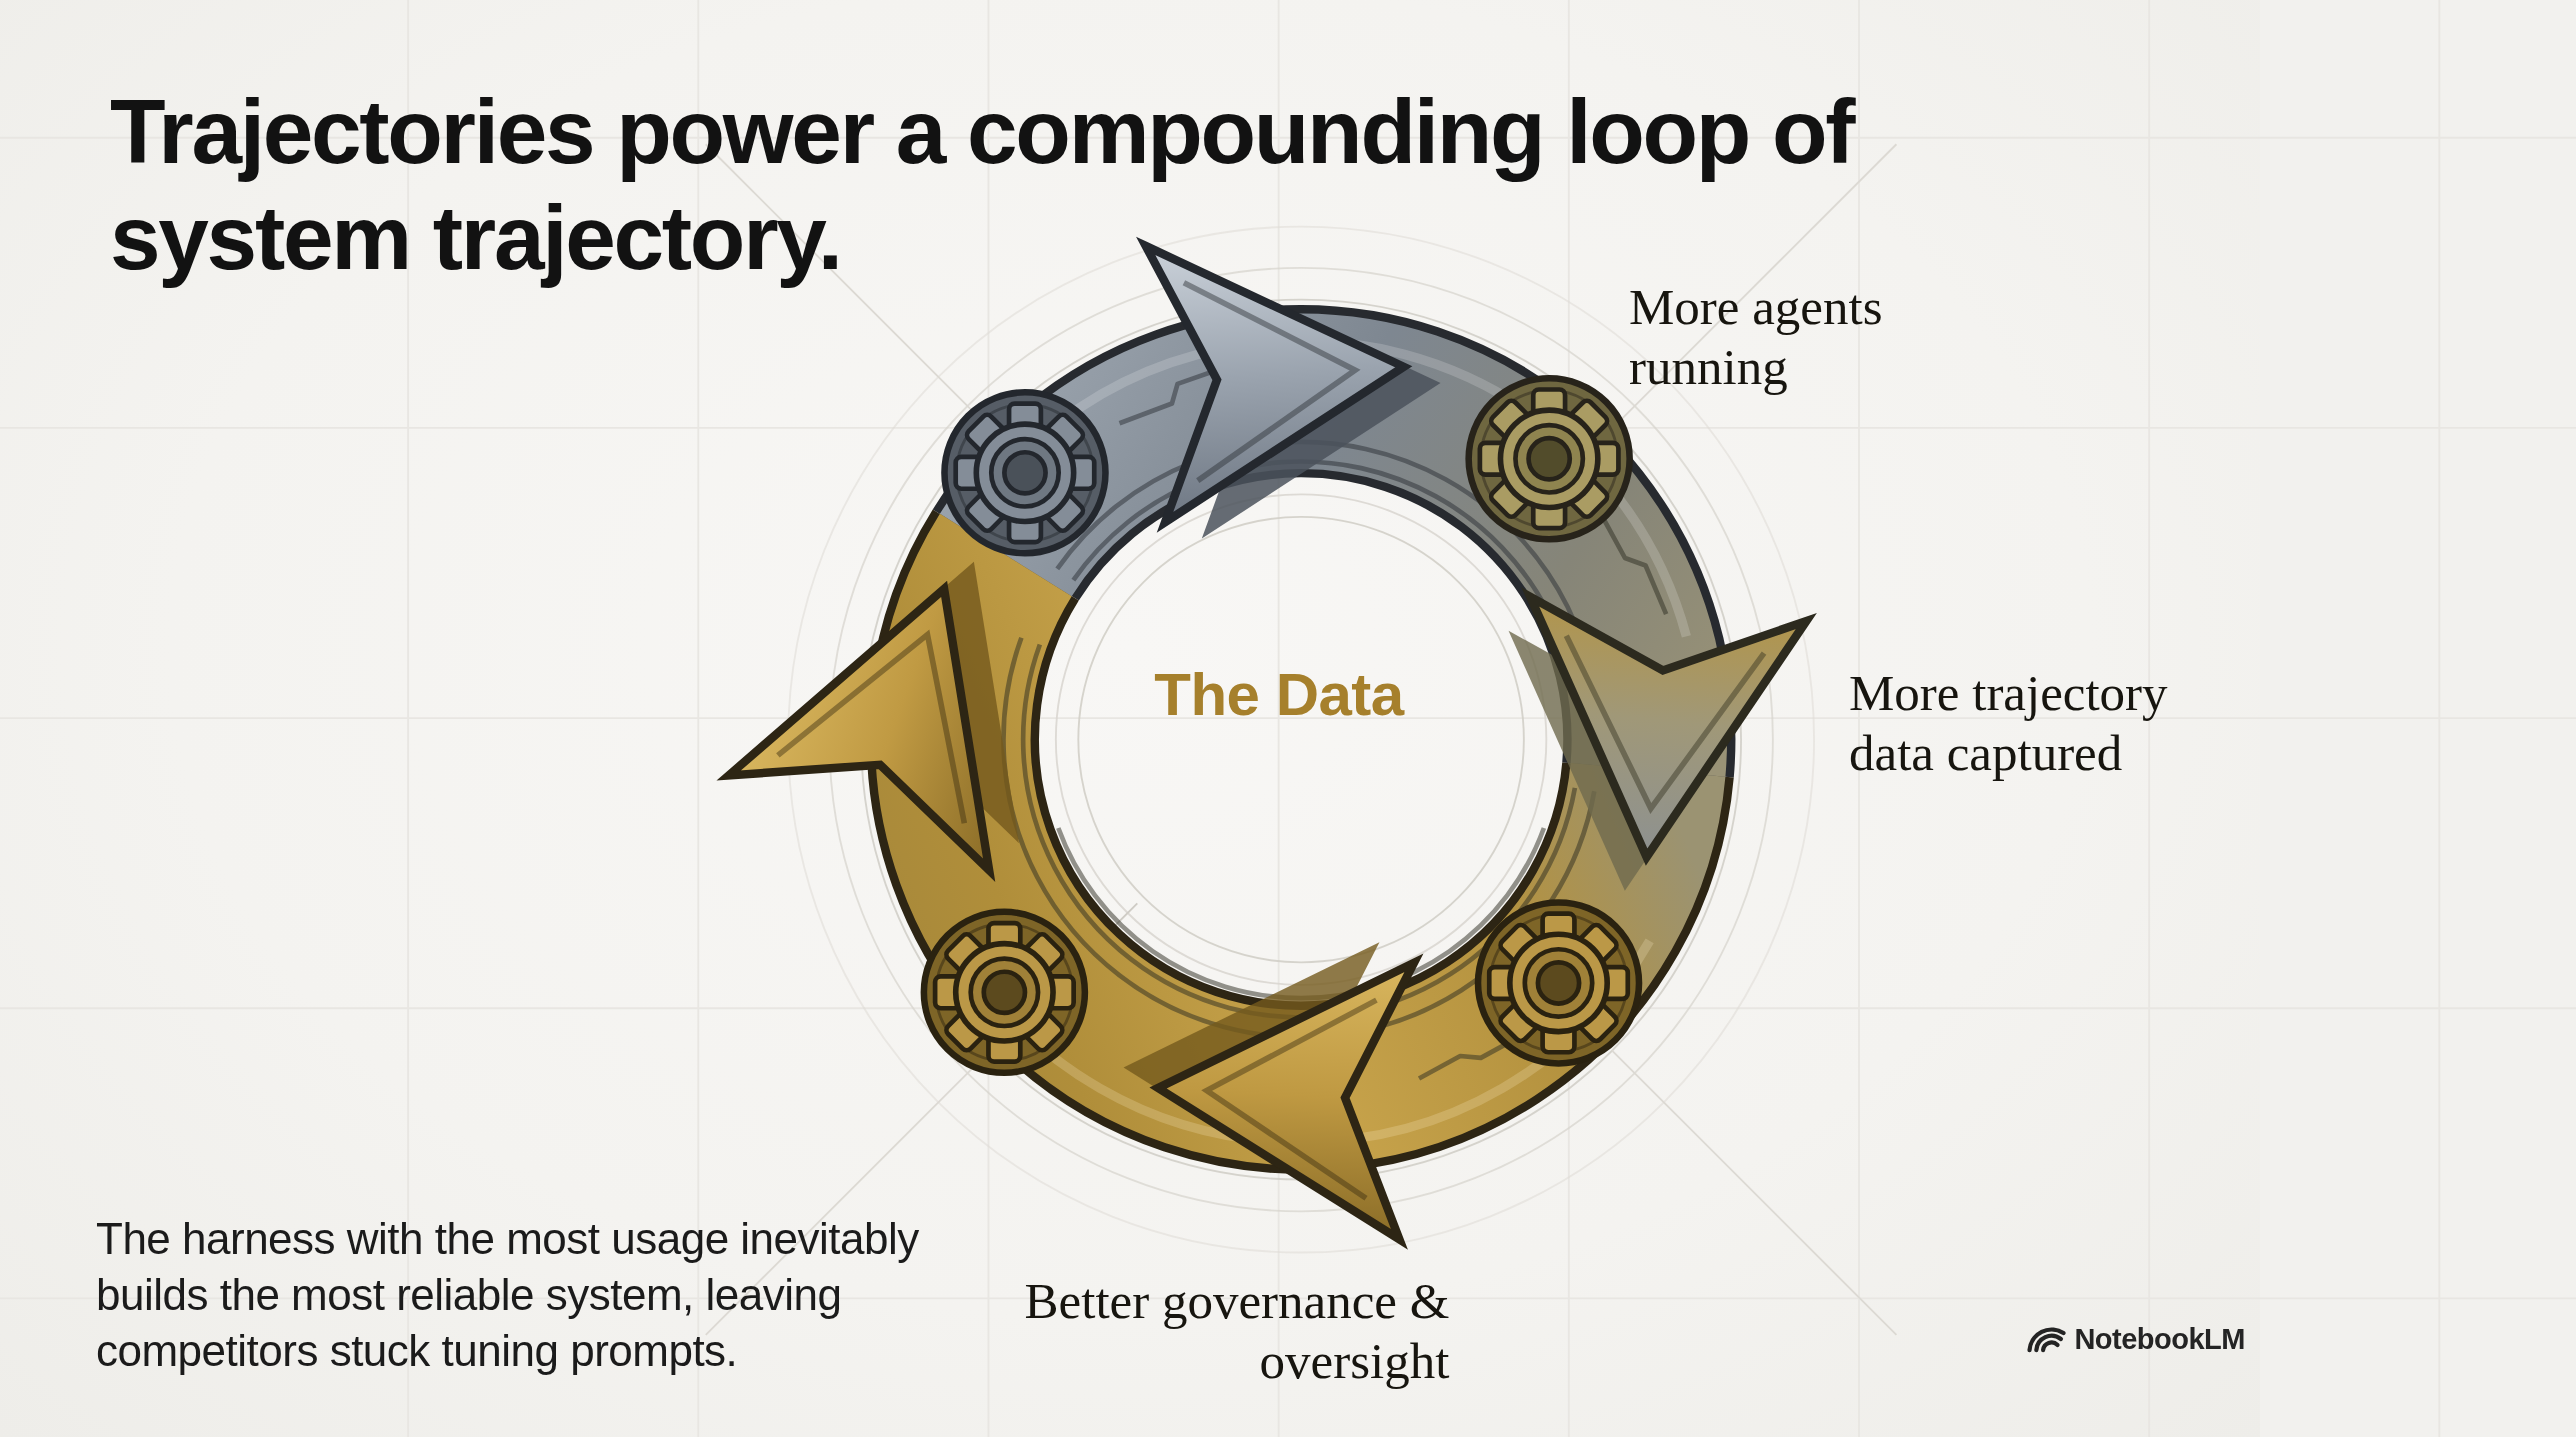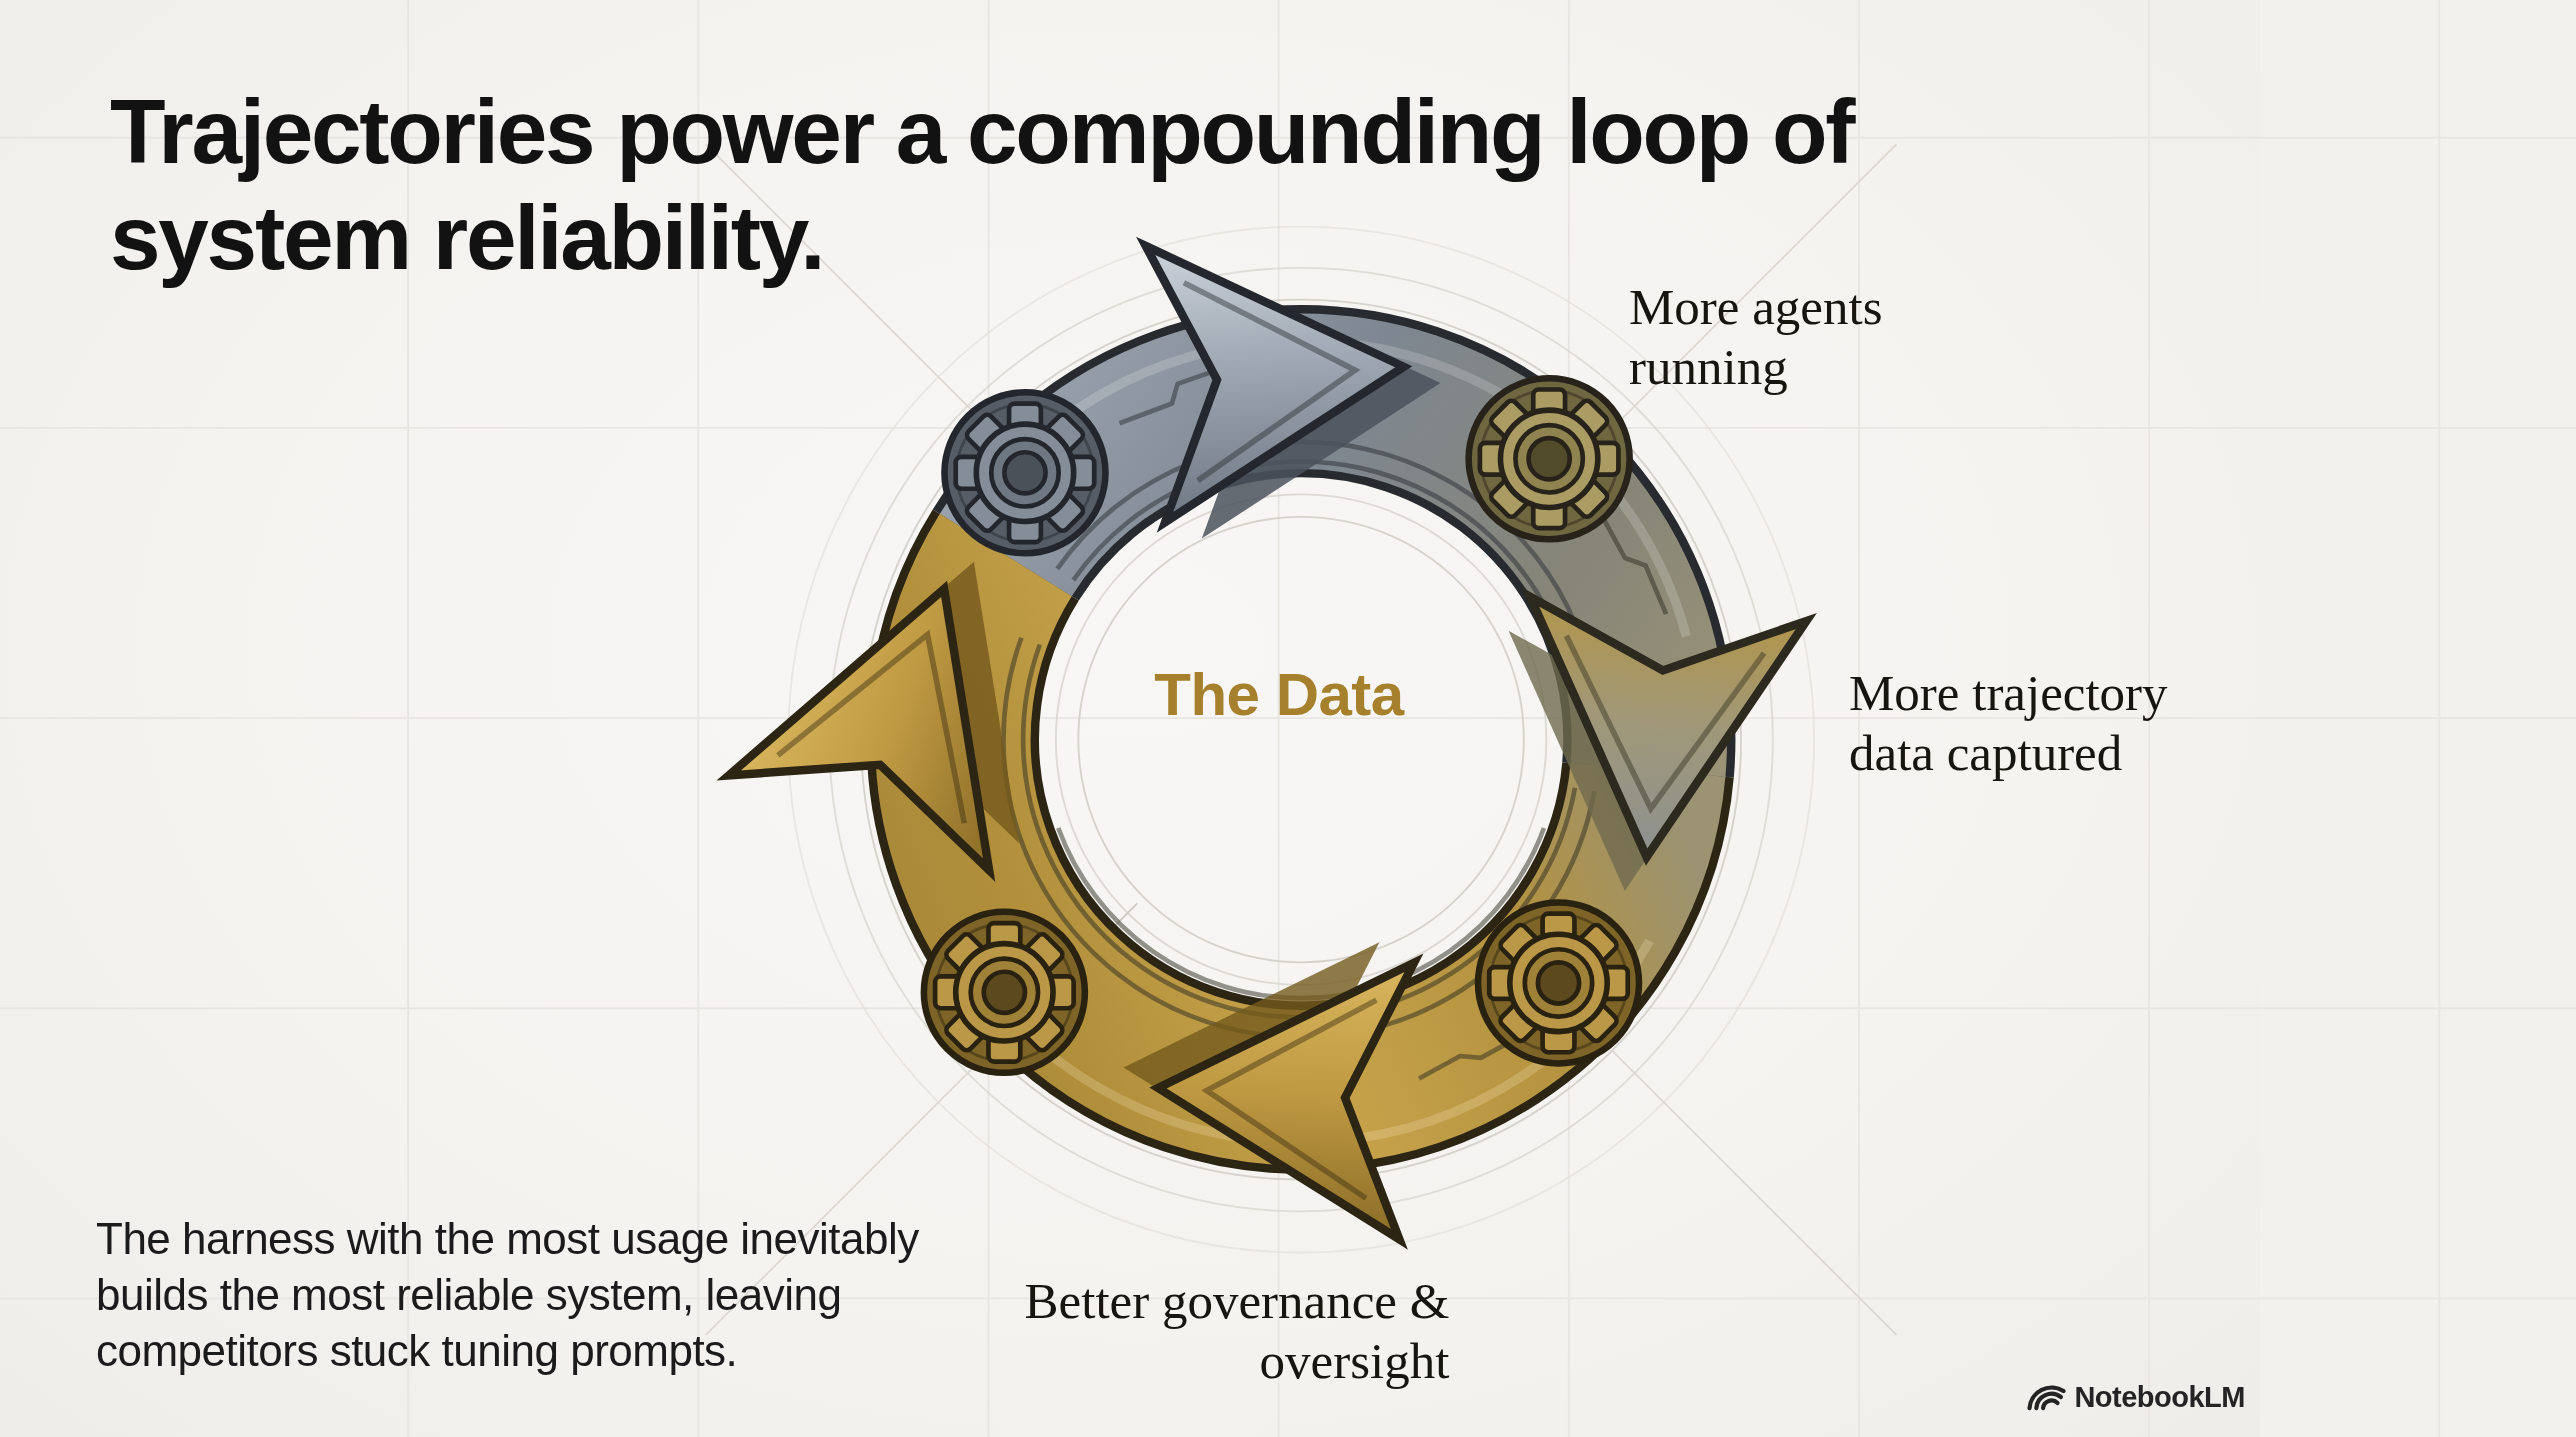--- a/index.html
+++ b/index.html
@@ -38,21 +38,21 @@
   .step-left{right:1843px;top:663px;text-align:right;}
   .step-bottom{left:1237px;top:1271px;transform:translateX(-50%);text-align:right;}
 
   .footnote{
     position:absolute;left:96px;top:1211px;
     font-size:44px;line-height:1.27;color:#1b1b1b;letter-spacing:-0.5px;
   }
   .footnote span{display:block;}
 
   .watermark{
-    position:absolute;right:15px;top:1380px;
+    position:absolute;right:15px;top:1322px;
     display:flex;align-items:center;gap:8.4px;
     font-weight:bold;font-size:29px;color:#242424;letter-spacing:-0.5px;
   }
   .watermark svg{display:block;}
 
   
   .gear-steel{--plate:#565d66;--body:#848d98;--mid:#6f7882;--hole:#4a5159;--line:#23272d;}
   .gear-gold {--plate:#7e6527;--body:#bb9847;--mid:#a08138;--hole:#5c4a1e;--line:#2a2210;}
   .gear-olive{--plate:#6f6740;--body:#aa9c63;--mid:#8f844f;--hole:#524c2b;--line:#27231a;}
   .plate{fill:var(--plate);stroke:var(--line);stroke-width:7;}
@@ -205,21 +205,21 @@
     </g>
     <g transform="translate(958,768) rotate(290)">
       <use href="#arrowShape" transform="translate(38,20)" fill="#74591d" opacity="0.8"></use>
       <use href="#arrowShape" fill="url(#gArrGold)" stroke="#2d2514" stroke-width="9"></use>
       <path d="M -80 -106 L 96 0 L -80 106" fill="none" stroke="#3c2f12" stroke-width="6" opacity="0.45"></path>
     </g>
   </svg>
 
   <h1 class="page-title">
     <span>Trajectories power a compounding loop of</span>
-    <span>system reliability.</span>
+    <span>system trajectory.</span>
   </h1>
 
   <div class="center-label">
     <span>The Data</span>
   </div>
 
   <div class="step-label step-right">
     <span>More trajectory</span>
     <span>data captured</span>
   </div>

